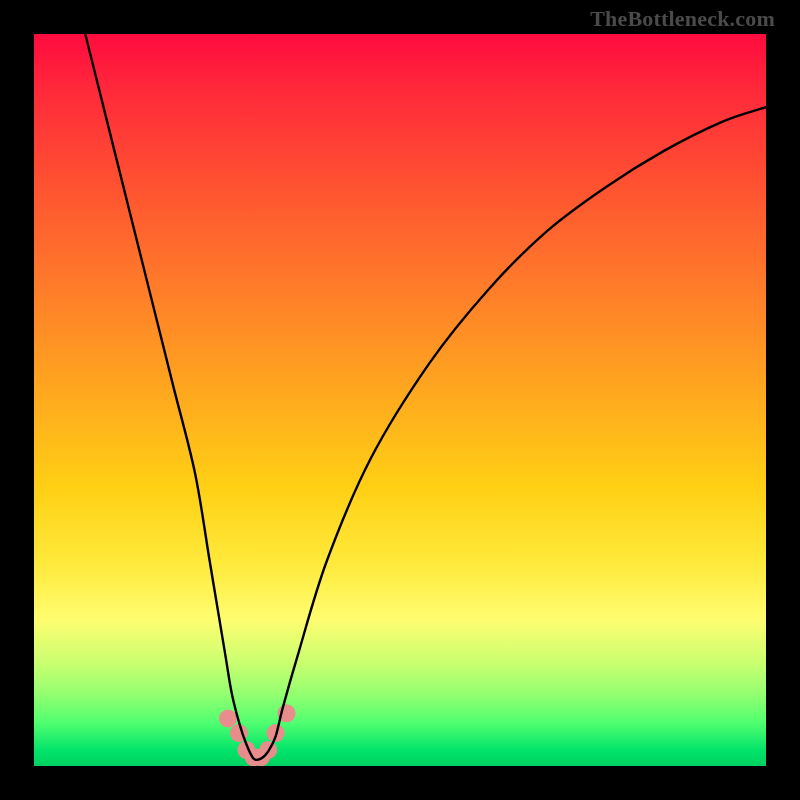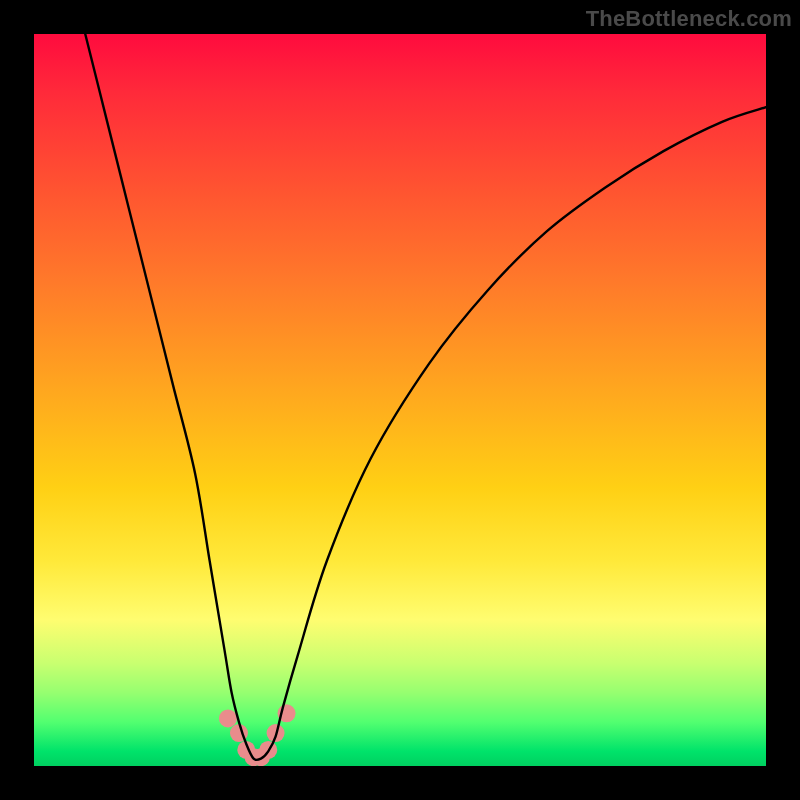--- a/index.html
+++ b/index.html
@@ -6,22 +6,22 @@
   html, body { width: 800px; height: 800px; overflow: hidden; background: #000; }
   .frame {
     position: relative;
     width: 800px;
     height: 800px;
     background: #000;
   }
   .watermark {
     position: absolute;
     top: 6px;
-    right: 8px;
-    font-family: Liberation Sans, sans-serif;
+    right: 25px;
+    font-family: Liberation Serif, serif;
     font-size: 22px;
     font-weight: 600;
     color: #4a4a4a;
     letter-spacing: 0.2px;
     z-index: 10;
   }
   .plot {
     position: absolute;
     left: 34px;
     top: 34px;

